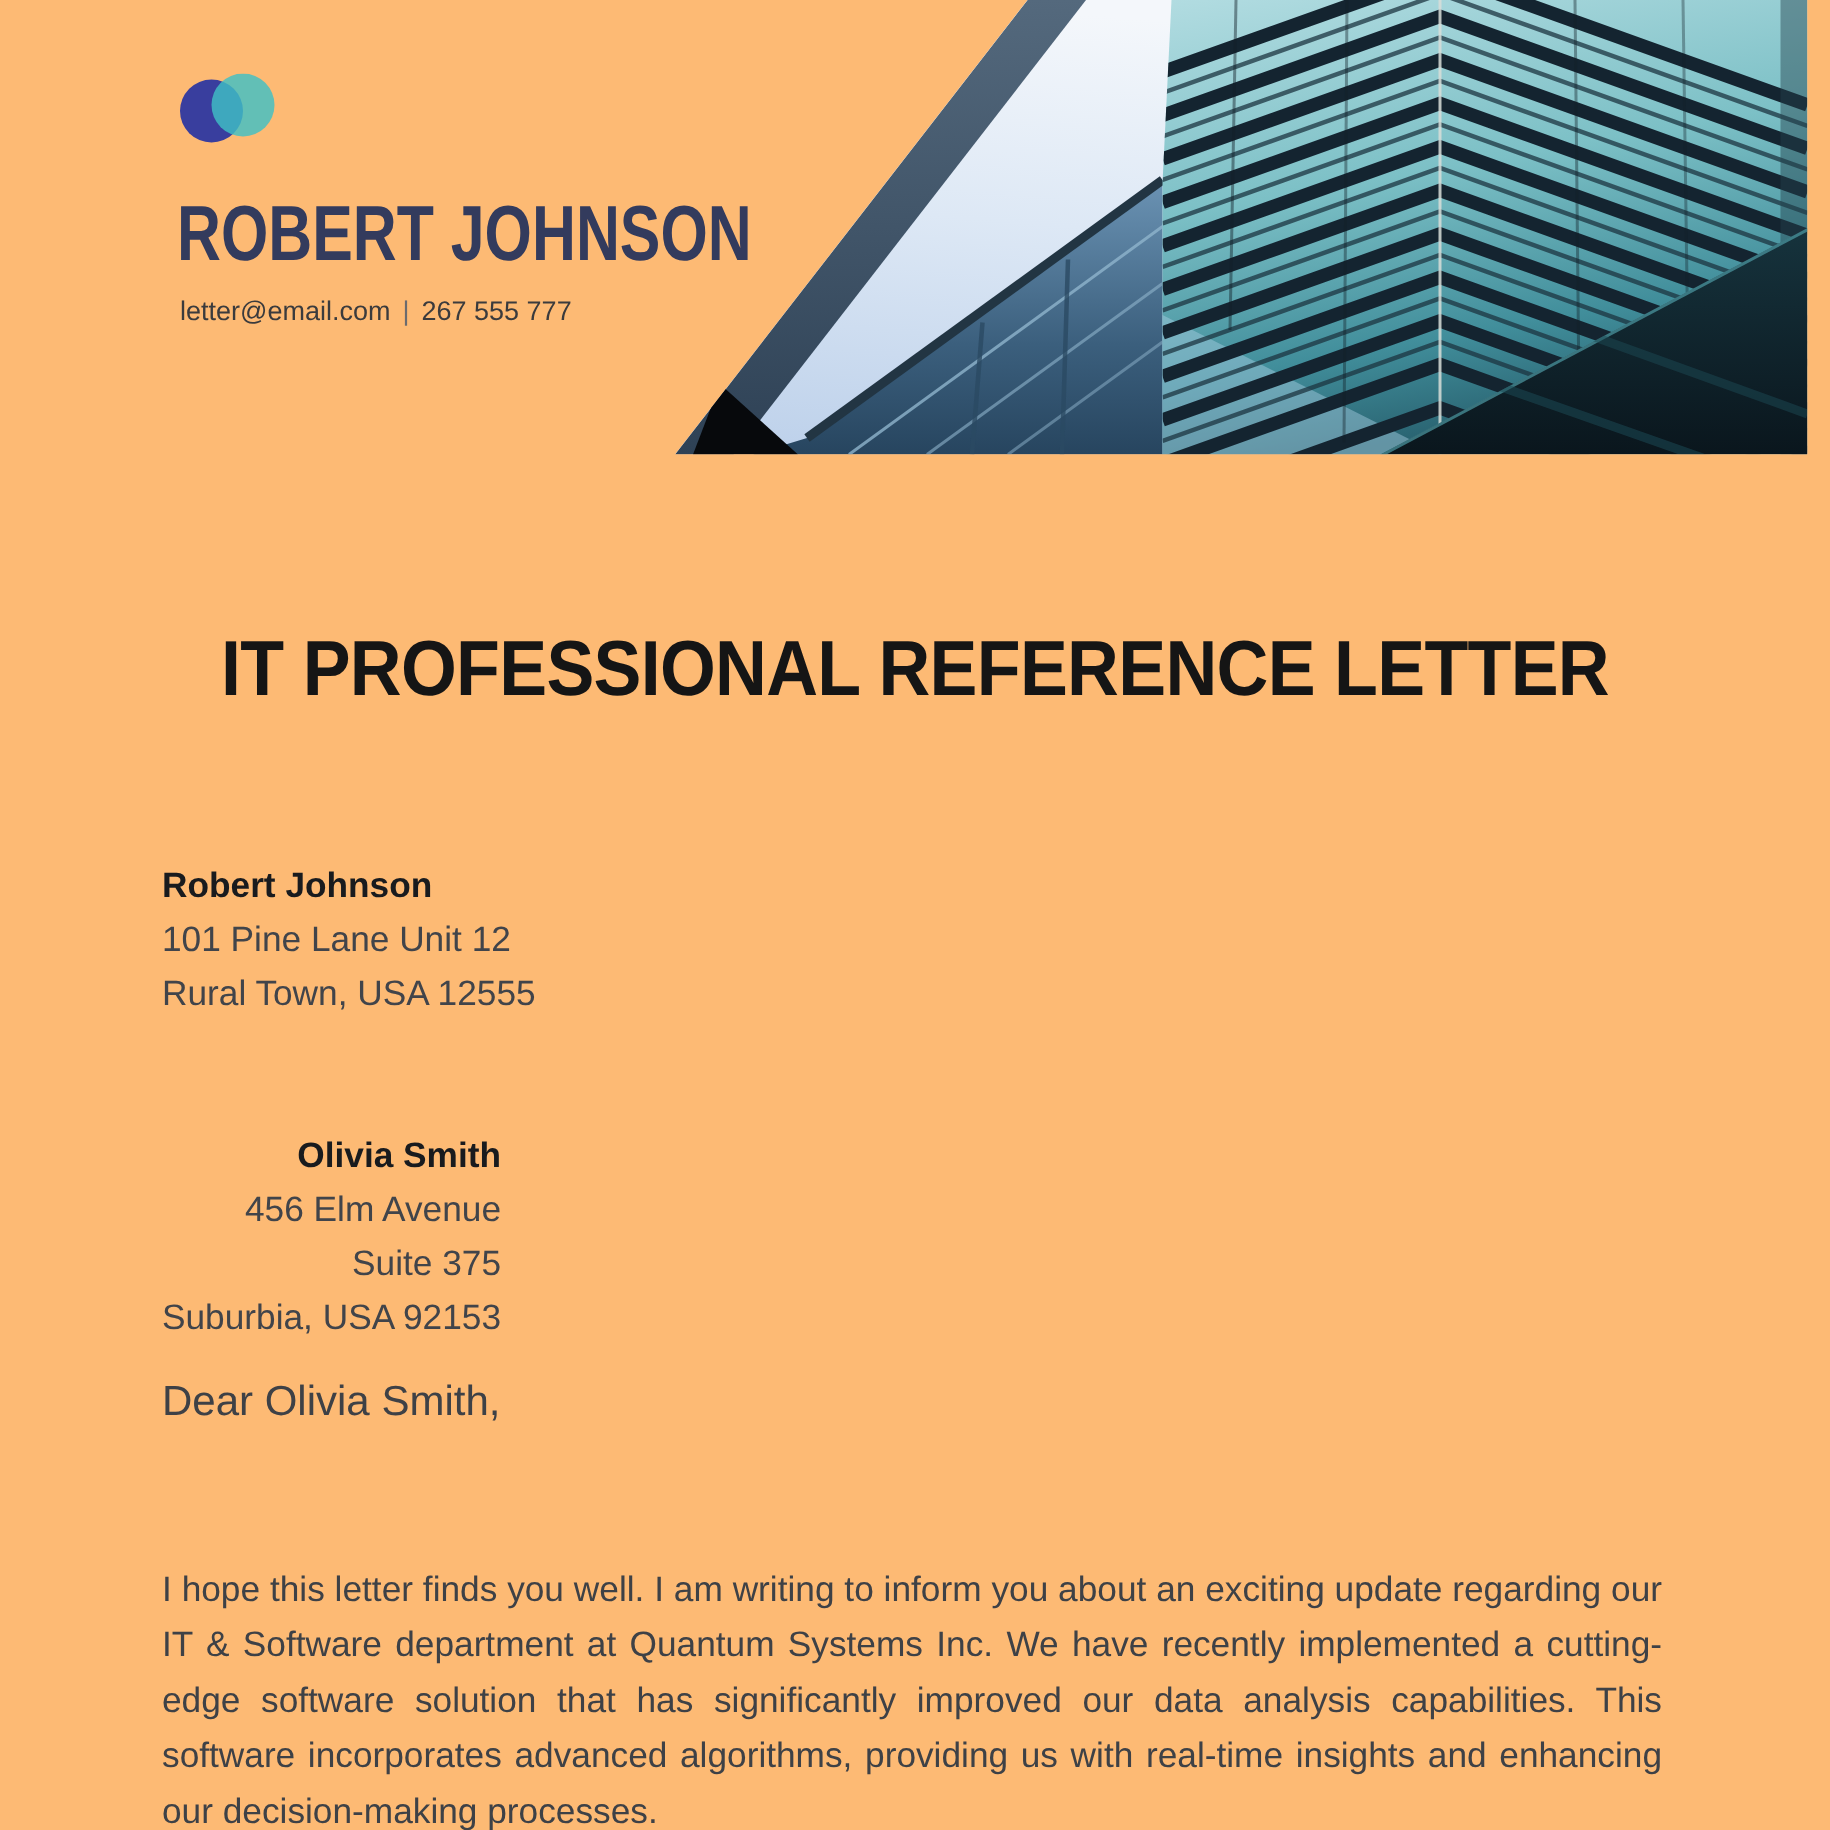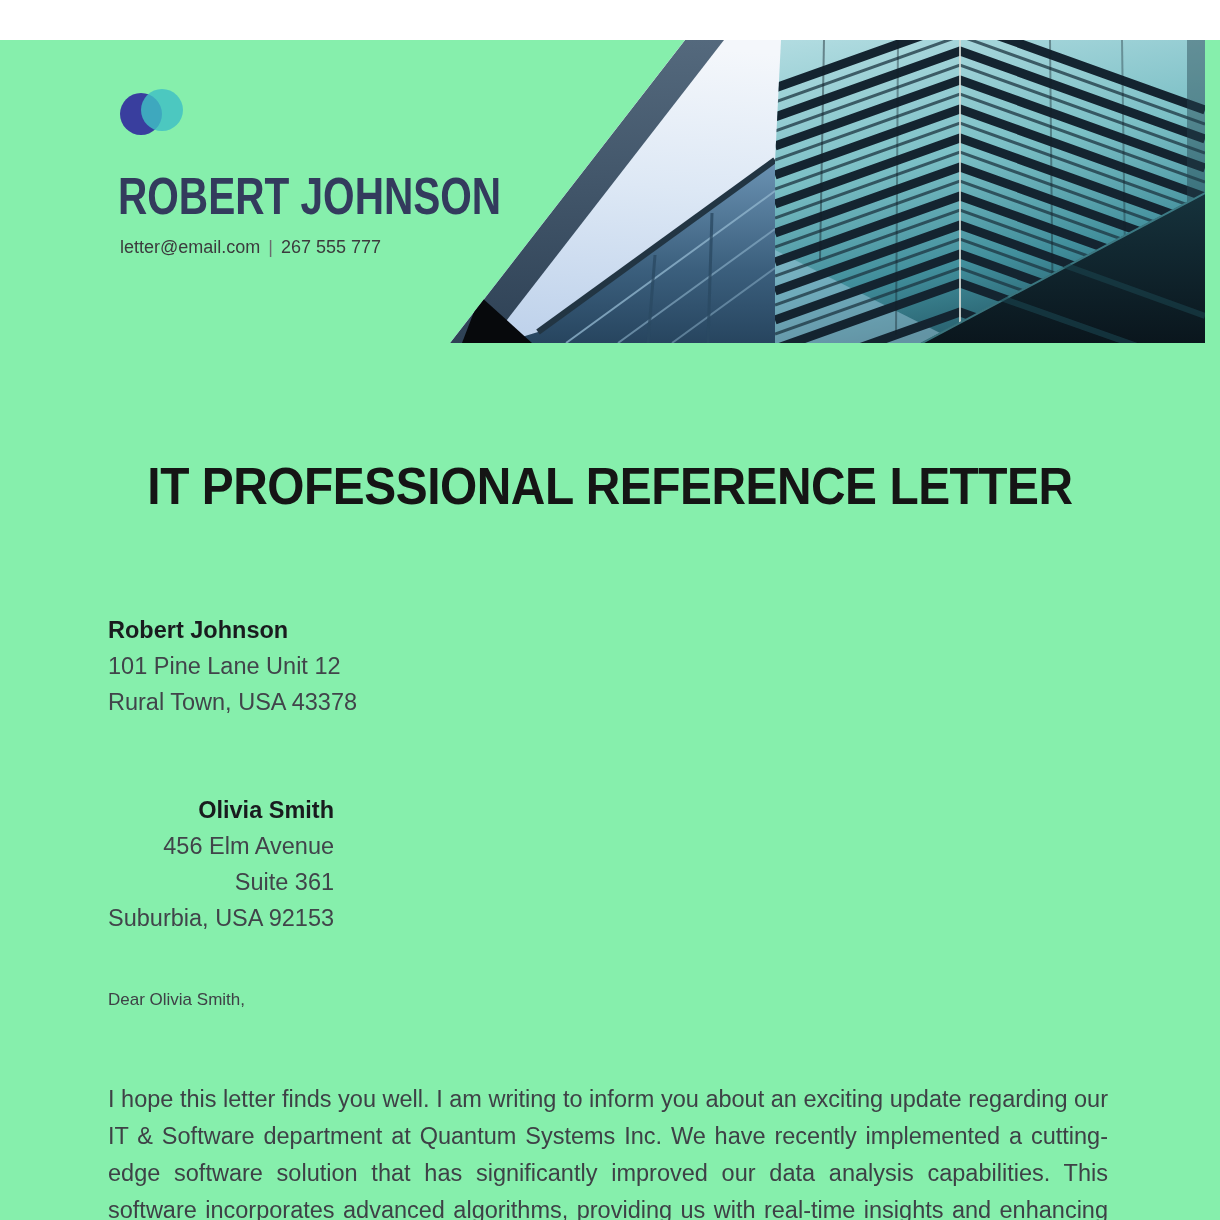--- a/index.html
+++ b/index.html
@@ -3,21 +3,21 @@
 <meta charset="utf-8">
 <style>
   html, body { margin: 0; padding: 0; }
   body {
     width: 1220px; height: 1220px;
     background: #ffffff;
     font-family: "Liberation Sans", sans-serif;
     position: relative;
     overflow: hidden;
   }
-  .letter-page { position: absolute; inset: 0; background: #86efac; margin-top: 40px; }
+  .letter-page { position: absolute; inset: 0; background: #fdba74; }
 
   
   .logo-icon { position: absolute; left: 119px; top: 49px; width: 66px; height: 48px; }
   .brand-name {
     position: absolute; left: 118px; top: 126px;
     font-size: 52px; font-weight: 700; color: #333b5d;
     letter-spacing: 0px; white-space: nowrap;
     transform: scaleX(0.78); transform-origin: left top;
   }
   .brand-contact {
@@ -42,22 +42,22 @@
   .address-block {
     position: absolute; left: 108px;
     font-size: 23.5px; line-height: 36px; color: #41444a;
   }
   .sender-block { top: 572px; }
   .recipient-block { top: 752px; text-align: right; }
   .address-name { font-weight: 700; color: #191b1e; }
 
   
   .salutation {
-    position: absolute; left: 108px; top: 950px;
-    font-size: 17px; color: #3e4146;
+    position: absolute; left: 108px; top: 918px;
+    font-size: 28px; color: #3e4146;
   }
   .body-paragraph {
     position: absolute; left: 108px; top: 1041px; width: 1000px;
     font-size: 23.5px; line-height: 37px; color: #3e4146;
     text-align: justify;
   }
 </style>
 </head>
 <body>
 
@@ -161,27 +161,27 @@
       <polygon points="235,0 274,0 39,303 0,303" fill="url(#beamGrad)"></polygon>
       <polygon points="30,256 82,303 12,303" fill="#07090c"></polygon>
     </g>
   </svg>
 
   <div class="doc-title">IT PROFESSIONAL REFERENCE LETTER</div>
 
   <div class="address-block sender-block">
     <div class="address-name">Robert Johnson</div>
     <div>101 Pine Lane Unit 12</div>
-    <div>Rural Town, USA 43378</div>
+    <div>Rural Town, USA 12555</div>
   </div>
 
   <div class="address-block recipient-block">
     <div class="address-name">Olivia Smith</div>
     <div>456 Elm Avenue</div>
-    <div>Suite 361</div>
+    <div>Suite 375</div>
     <div>Suburbia, USA 92153</div>
   </div>
 
   <div class="salutation">Dear Olivia Smith,</div>
 
   <div class="body-paragraph">I hope this letter finds you well. I am writing to inform you about an exciting update regarding our IT &amp; Software department at Quantum Systems Inc. We have recently implemented a cutting-edge software solution that has significantly improved our data analysis capabilities. This software incorporates advanced algorithms, providing us with real-time insights and enhancing our decision-making processes.</div>
 
 </div>
 
 </body></html>

